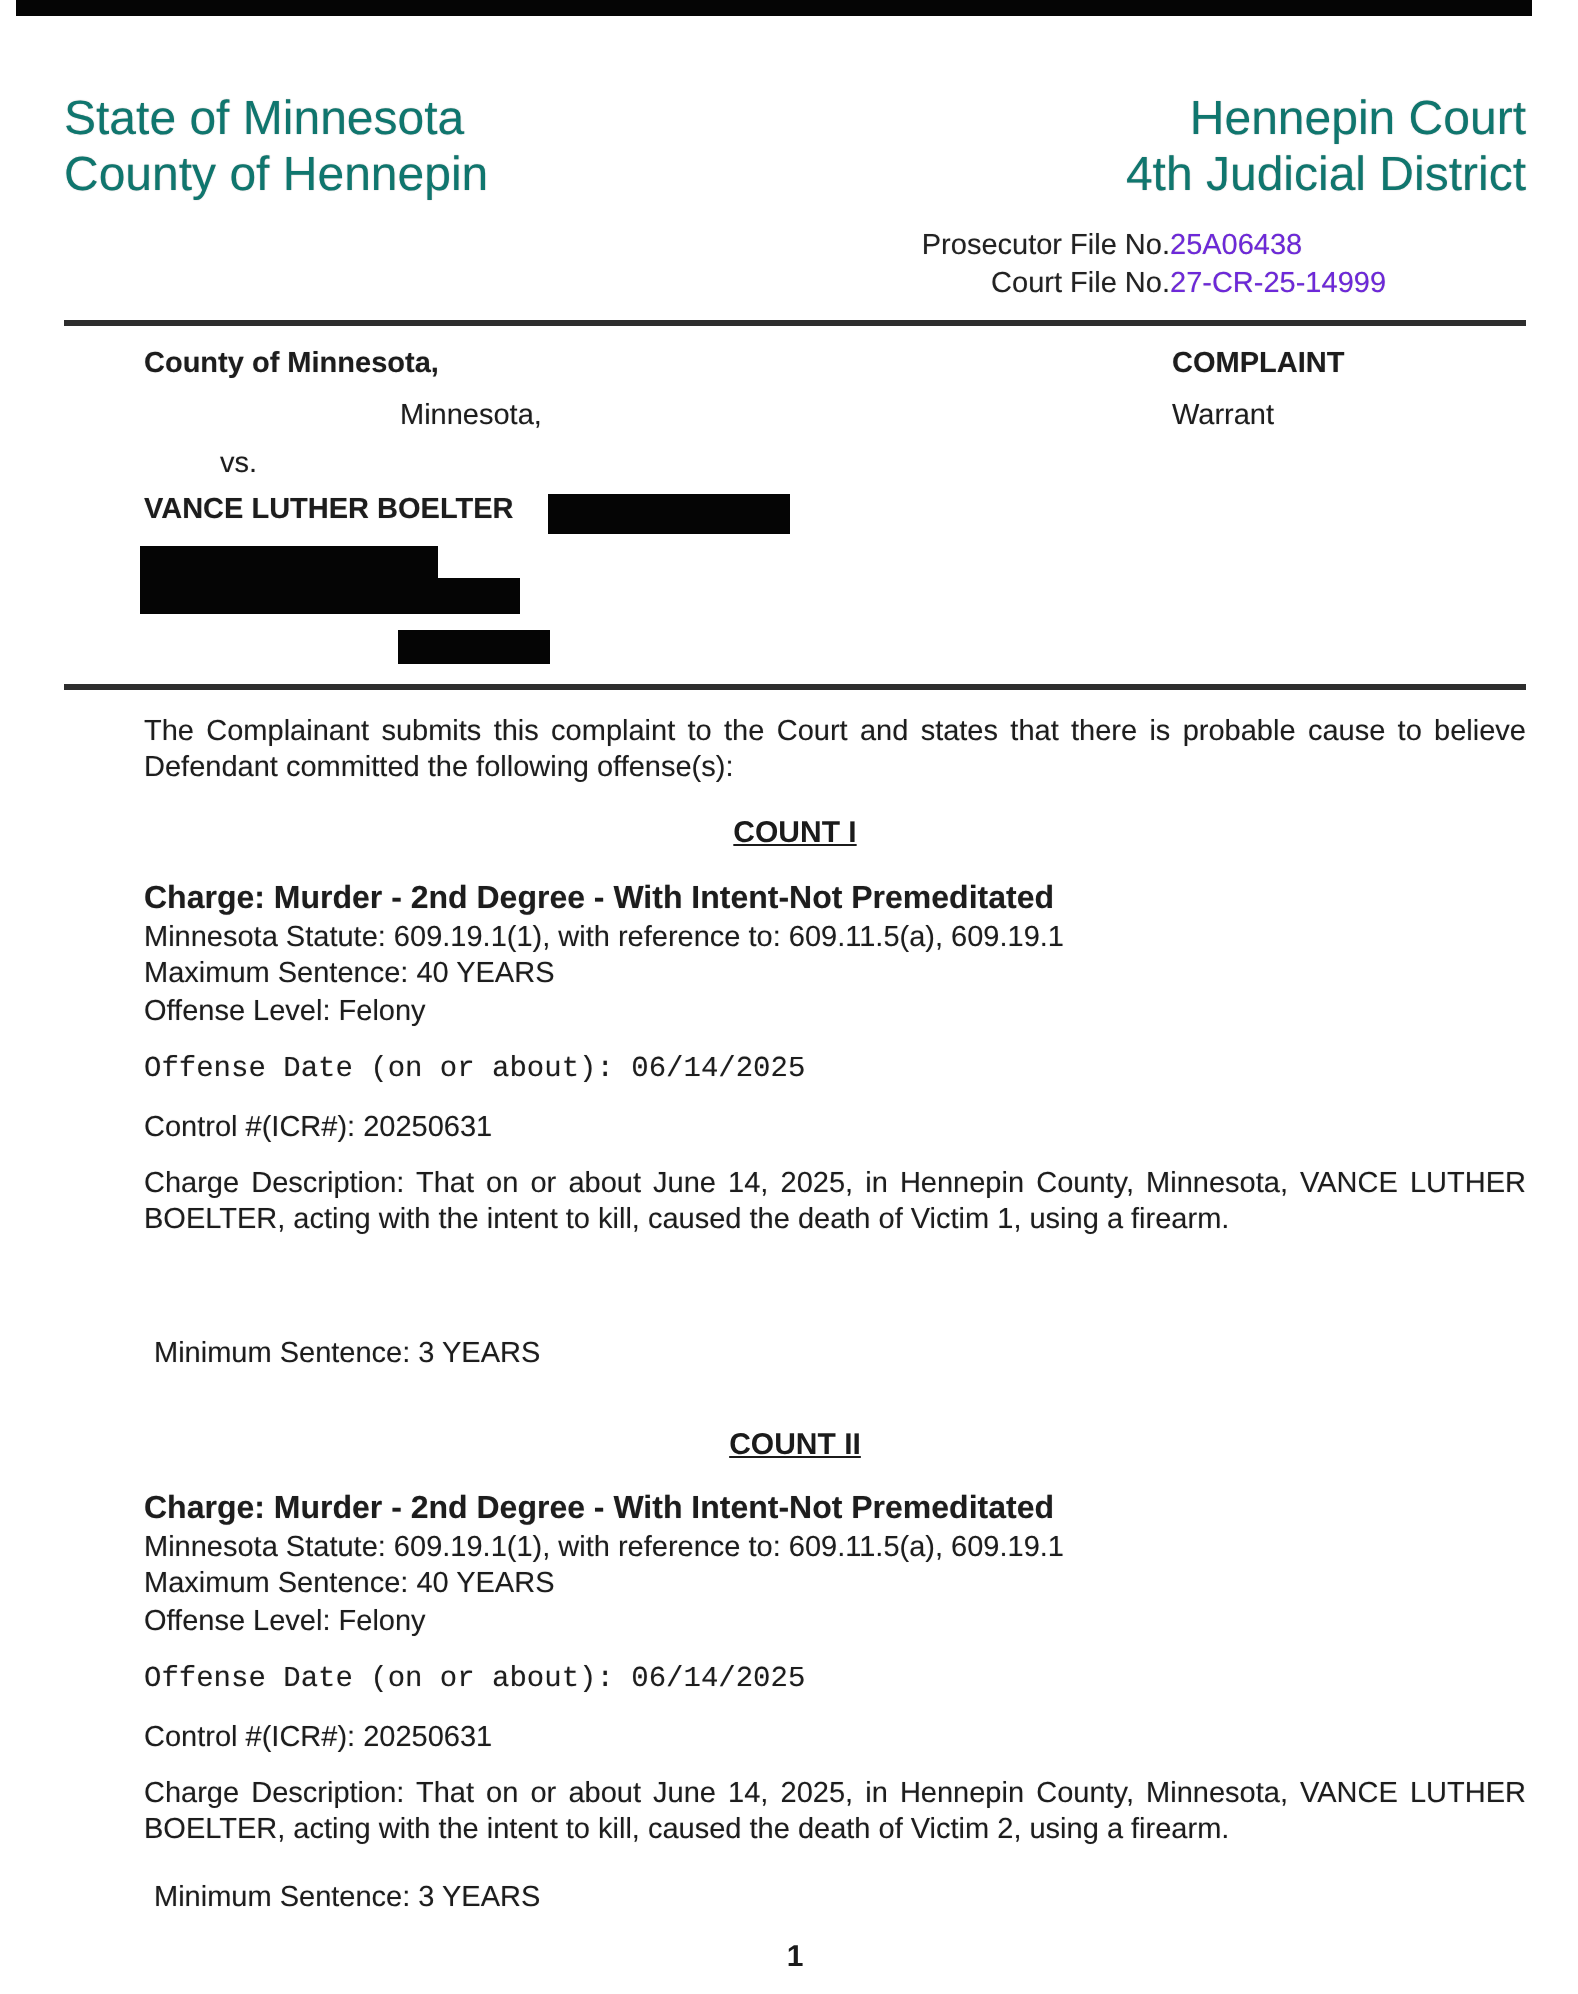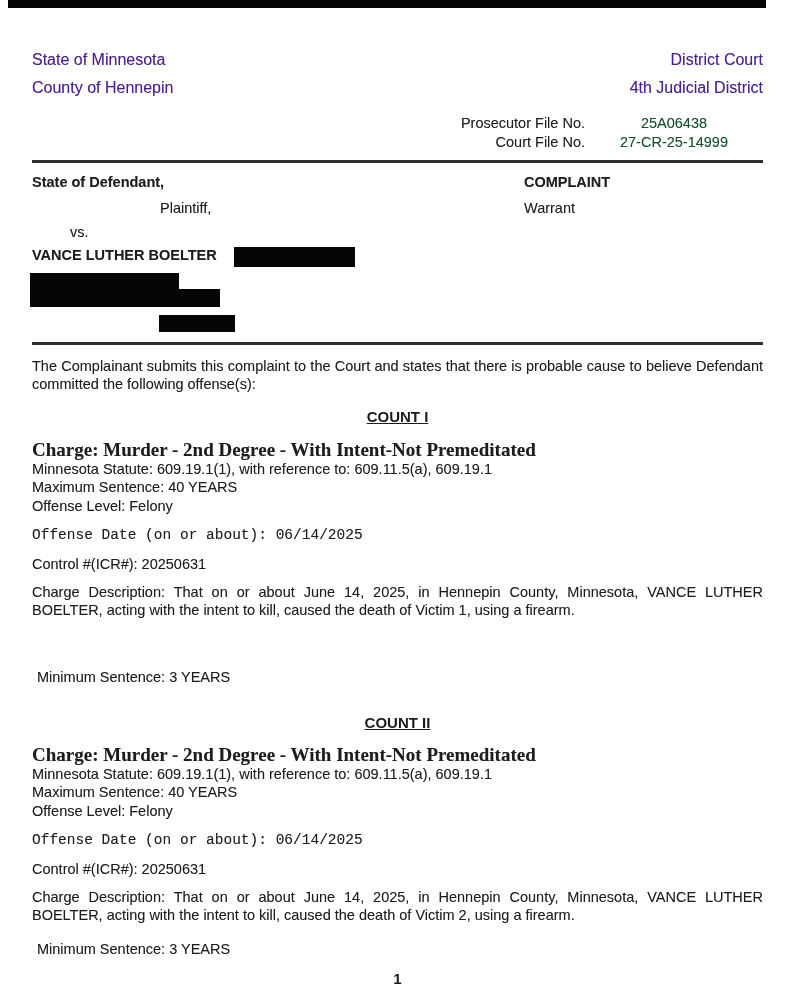--- a/index.html
+++ b/index.html
@@ -16,56 +16,56 @@
   .top-redaction {
     position: absolute; left: 8px; top: 0; width: 758px; height: 8px;
     background: #050505;
   }
 
   .content { padding: 46px 26px 0 32px; }
 
   
   .header-row { display: flex; justify-content: space-between; }
   .header-left, .header-right {
-    font-size: 16px; line-height: 28px; color: #4c1d95;
+    font-size: 24px; line-height: 28px; color: #0f766e;
     text-shadow: 0 0 0.6px rgba(0,0,0,0.35);
   }
   .header-right { text-align: right; }
 
   .file-numbers { margin-top: 12px; }
   .file-row { display: flex; justify-content: flex-end; font-size: 14.5px; line-height: 19px; }
   .file-label { text-align: right; color: #222; }
-  .file-value { width: 178px; text-align: center; color: #14532d; }
+  .file-value { width: 178px; text-align: left; color: #6d28d9; }
 
   .rule { border: none; height: 3px; background: #2e2e2e; margin-top: 8px; }
   .rule2 { margin-top: 10px; }
 
   
   .party-section { position: relative; margin-top: 10px; font-size: 15px; }
   .party-row1 { line-height: 18px; }
   .party-row2 { line-height: 18px; margin-top: 8px; margin-left: 128px; }
   .party-row3 { line-height: 18px; margin-top: 6px; margin-left: 38px; }
   .party-row4 { margin-top: 6px; height: 20px; display: flex; align-items: flex-start; }
   .bold { font-weight: 700; }
-  .party-right { position: absolute; left: 492px; top: 0; }
+  .party-right { position: absolute; left: 514px; top: 0; }
   .party-right .doc-type { line-height: 18px; font-weight: 700; }
   .party-right .doc-subtype { line-height: 18px; margin-top: 8px; }
 
   .redaction { background: #050505; }
   .bar-a { display: inline-block; width: 121px; height: 20px; margin-left: 17px; }
   .bar-b1 { width: 149px; height: 16px; margin-top: 6px; margin-left: -2px; }
   .bar-b2 { width: 190px; height: 18px; margin-left: -2px; }
   .bar-c  { width: 76px;  height: 17px; margin-top: 8px; margin-left: 127px; }
 
   
-  .body-text { font-size: 14.5px; color: #1d1d1d; text-shadow: 0 0 0.5px rgba(0,0,0,0.3); }
+  .body-text { font-size: 14.5px; color: #1d1d1d; text-shadow: 0 0 0.5px rgba(0,0,0,0.3); margin-left: 40px; }
   .intro { margin-top: 12px; line-height: 18px; text-align: justify; }
   .count-title { margin-top: 15px; line-height: 18px; text-align: center; font-weight: 700; font-size: 15px; text-decoration: underline; }
   .charge-block { margin-top: 15px; line-height: 18.5px; }
-  .charge-line-bold { font-weight: 700; font-size: 19px; font-family: Liberation Serif, serif; }
+  .charge-line-bold { font-weight: 700; font-size: 16px; }
   .offense-date { margin-top: 11px; line-height: 18px; font-family: Liberation Mono, monospace; }
   .control-number { margin-top: 11px; line-height: 18px; }
   .charge-desc { margin-top: 10px; line-height: 18px; text-align: justify; }
   .min-sentence { line-height: 18px; padding-left: 5px; }
   .min-sentence-1 { margin-top: 49px; }
   .min-sentence-2 { margin-top: 16px; }
   .count-title-2 { margin-top: 28px; }
   .charge-block-2 { margin-top: 14px; }
   .page-number { margin-top: 12px; text-align: center; font-weight: 700; font-size: 15px; line-height: 18px; }
 </style>
@@ -77,41 +77,41 @@
   <div class="top-redaction"></div>
 
   <div class="content">
 
     <div class="header-row">
       <div class="header-left">
         <div>State of Minnesota</div>
         <div>County of Hennepin</div>
       </div>
       <div class="header-right">
-        <div>District Court</div>
+        <div>Hennepin Court</div>
         <div>4th Judicial District</div>
       </div>
     </div>
 
     <div class="file-numbers">
       <div class="file-row body-text">
         <span class="file-label">Prosecutor File No.</span>
         <span class="file-value">25A06438</span>
       </div>
       <div class="file-row body-text">
         <span class="file-label">Court File No.</span>
         <span class="file-value">27-CR-25-14999</span>
       </div>
     </div>
 
     <hr class="rule">
 
     <div class="party-section body-text">
-      <div class="party-row1 bold">State of Defendant,</div>
-      <div class="party-row2">Plaintiff,</div>
+      <div class="party-row1 bold">County of Minnesota,</div>
+      <div class="party-row2">Minnesota,</div>
       <div class="party-row3">vs.</div>
       <div class="party-row4">
         <span class="bold">VANCE LUTHER BOELTER</span>
         <span class="redaction bar-a"></span>
       </div>
       <div class="redaction bar-b1"></div>
       <div class="redaction bar-b2"></div>
       <div class="redaction bar-c"></div>
       <div class="party-right">
         <div class="doc-type">COMPLAINT</div>

